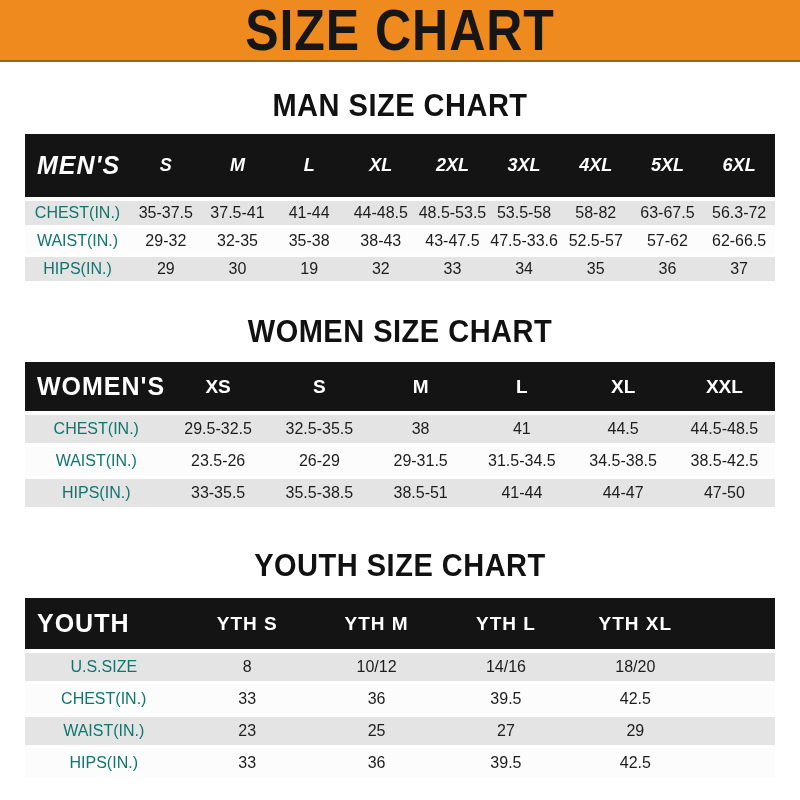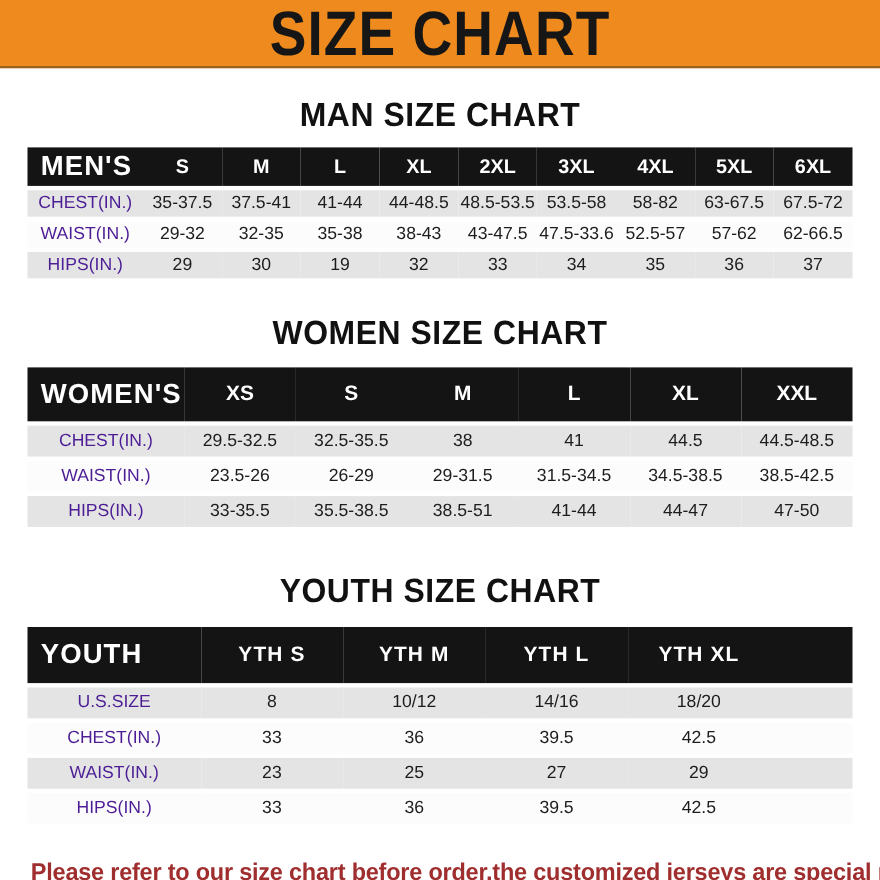--- a/index.html
+++ b/index.html
@@ -65,24 +65,24 @@
     font-size: 25px;
   }
   table.size-table tbody tr.shade { background: #E4E4E4; }
   table.size-table tbody tr.plain { background: #FCFCFC; }
   table.size-table tbody td {
     color: #1d1d1d;
     font-size: 16px;
     text-align: center;
     white-space: nowrap;
   }
-  table.size-table td.row-label { font-size: 16px; color: #4c1d95; }
-
-  
-  .men thead th { font-size: 18px; padding: 3px 0; }
+  table.size-table td.row-label { font-size: 16px; color: #0f766e; }
+
+  
+  .men thead th { font-size: 18px; padding: 17px 0; font-style: italic; }
   .men th.tbl-label { font-size: 25px; }
   .men tbody td { padding: 3px 0; }
   .men th:first-child { width: 14%; }
 
   
   .women thead th { font-size: 19px; padding: 10px 0; }
   .women th.tbl-label { font-size: 25px; }
   .women tbody td { padding: 5px 0; }
   .women th:first-child { width: 19%; }
 
@@ -139,21 +139,21 @@
           <tr class="shade">
             <td class="row-label">CHEST(IN.)</td>
             <td>35-37.5</td>
             <td>37.5-41</td>
             <td>41-44</td>
             <td>44-48.5</td>
             <td>48.5-53.5</td>
             <td>53.5-58</td>
             <td>58-82</td>
             <td>63-67.5</td>
-            <td>67.5-72</td>
+            <td>56.3-72</td>
           </tr>
           <tr class="plain">
             <td class="row-label">WAIST(IN.)</td>
             <td>29-32</td>
             <td>32-35</td>
             <td>35-38</td>
             <td>38-43</td>
             <td>43-47.5</td>
             <td>47.5-33.6</td>
             <td>52.5-57</td>

